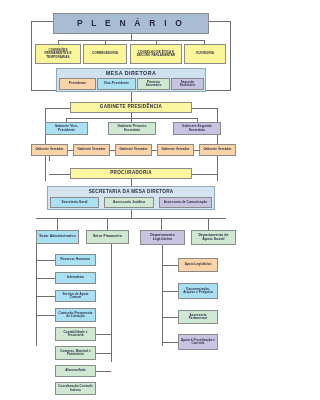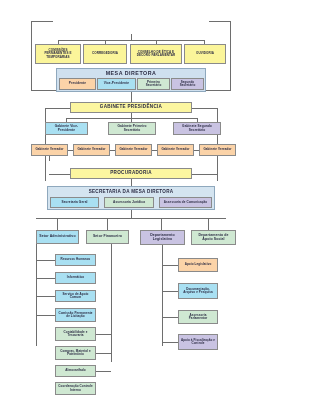--- a/index.html
+++ b/index.html
@@ -48,20 +48,23 @@
   
   .ln{position:absolute;background:#6e6e6e;}
   .lnv{width:0.5px;}
   .lnh{height:0.5px;}
 </style>
 </head>
 <body>
 
 <div id="org">
 
+  <div class="box c-blue-dark" style="left:53px;top:13px;width:156px;height:21px;">
+    <span class="lbl title-big">P L E N Á R I O</span>
+  </div>
 
   <div class="ln lnv" style="left:31px;top:21px;height:69px;"></div>
   <div class="ln lnh" style="left:31px;top:21px;width:22px;"></div>
   <div class="ln lnh" style="left:31px;top:89.5px;width:25px;"></div>
   <div class="ln lnv" style="left:230px;top:21px;height:69px;"></div>
   <div class="ln lnh" style="left:209px;top:21px;width:21.5px;"></div>
   <div class="ln lnh" style="left:206px;top:89.5px;width:24.5px;"></div>
 
   <div class="ln lnv" style="left:131px;top:34px;height:6px;"></div>
   <div class="ln lnh" style="left:58px;top:40px;width:146px;"></div>

